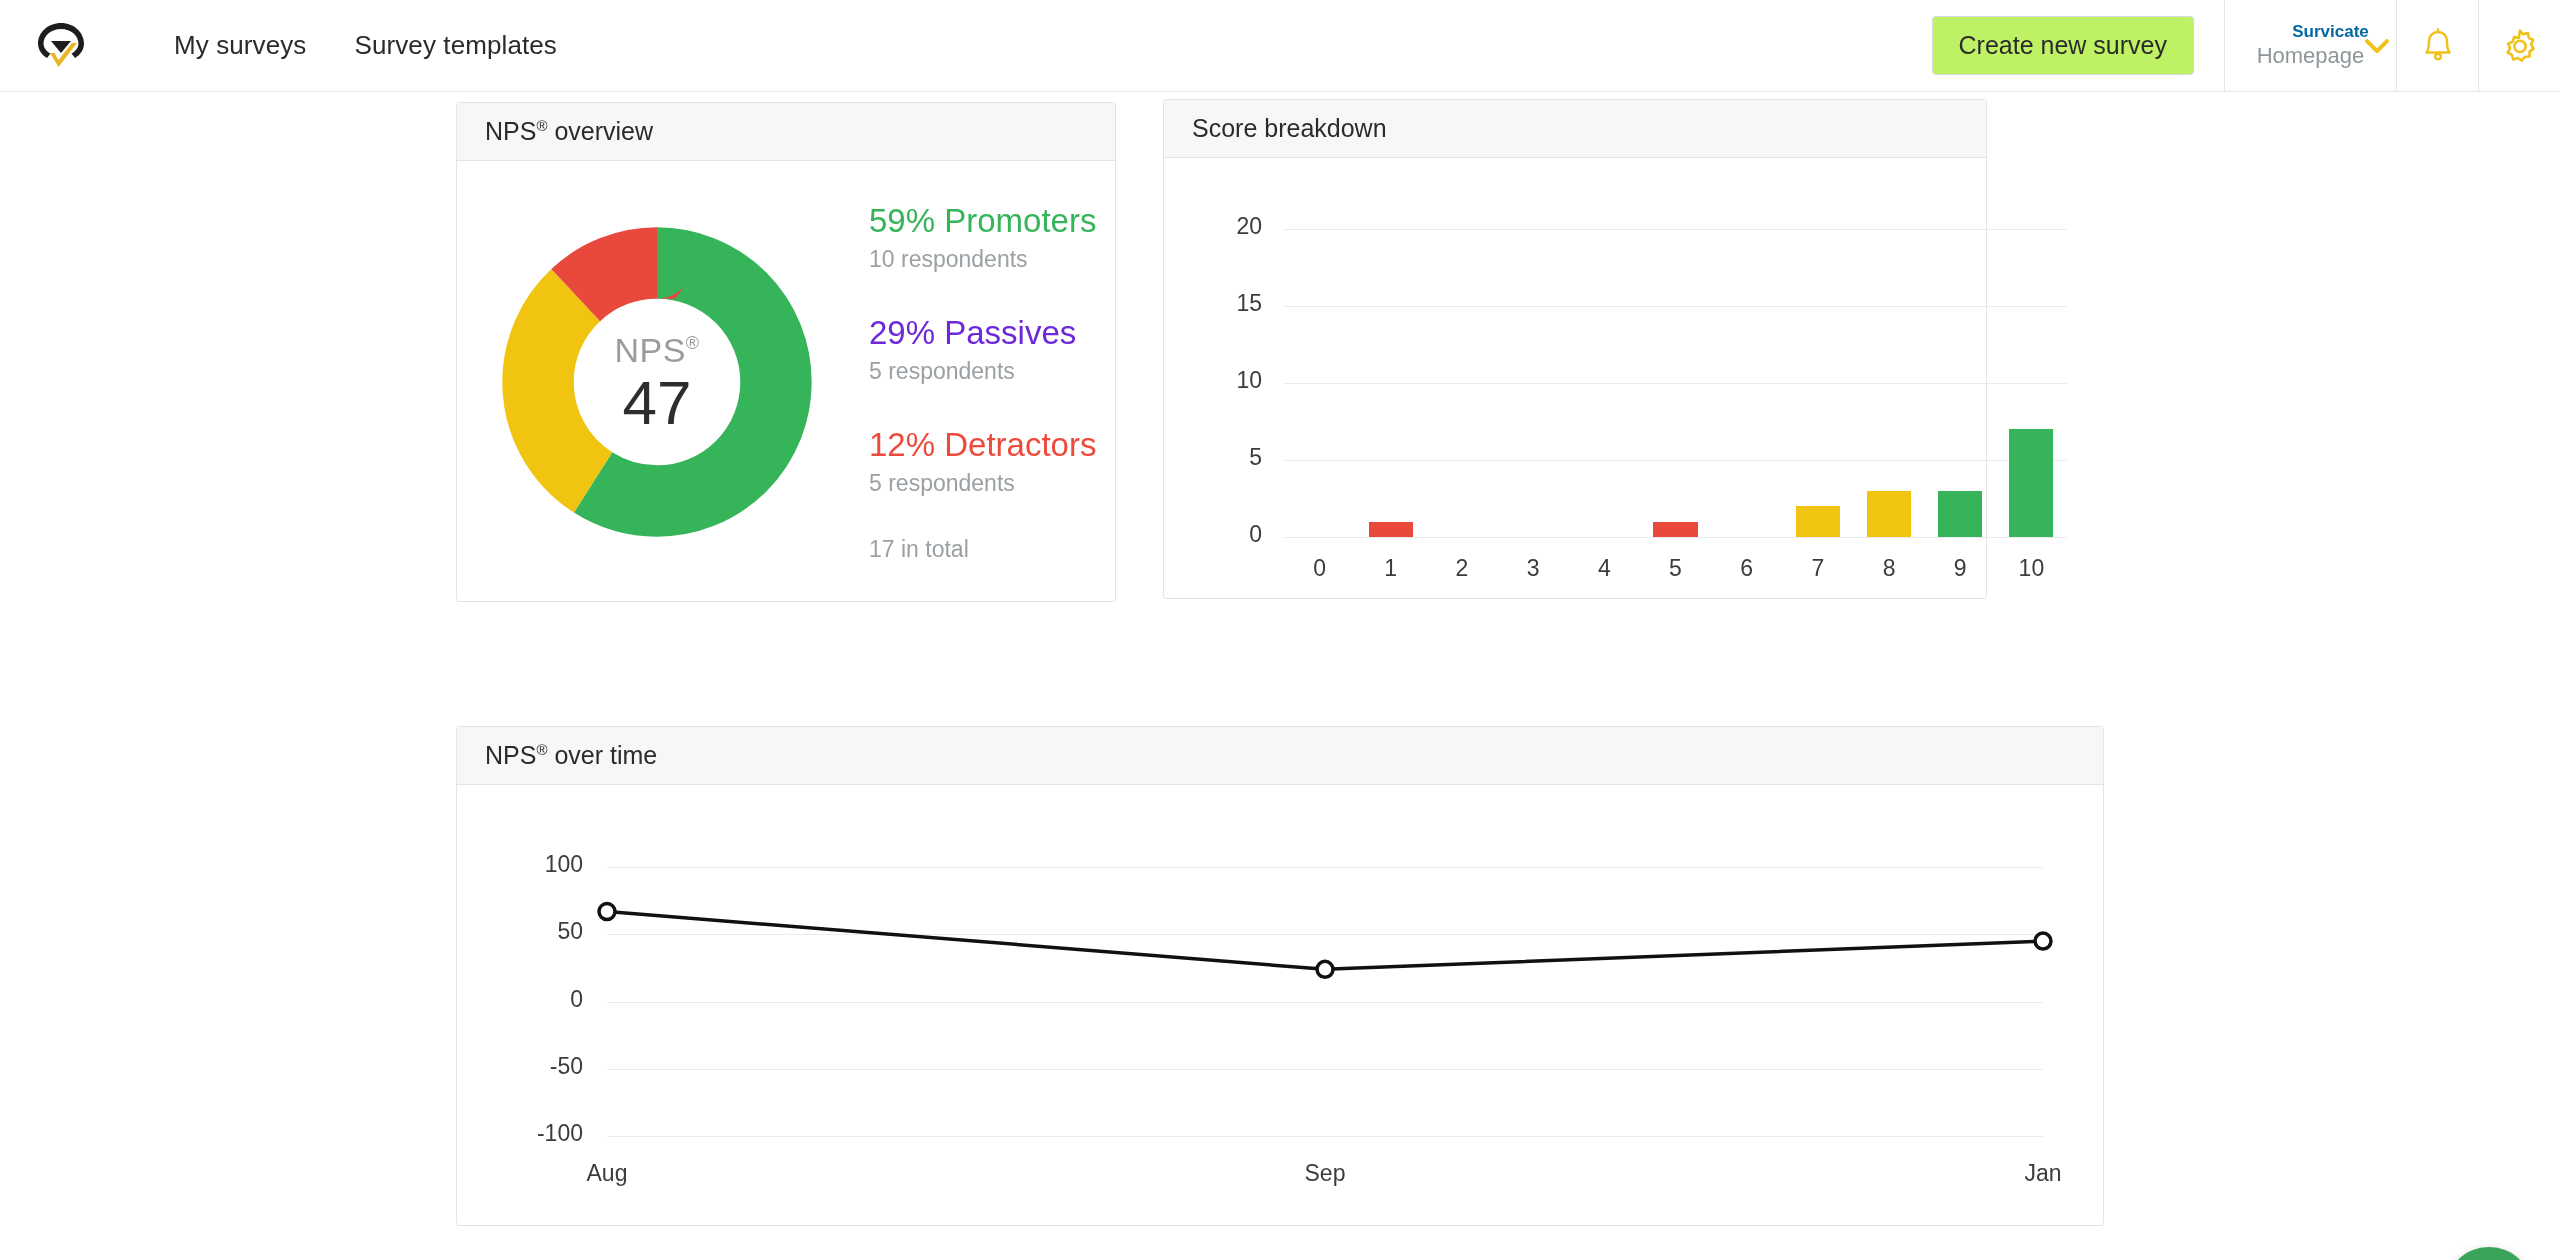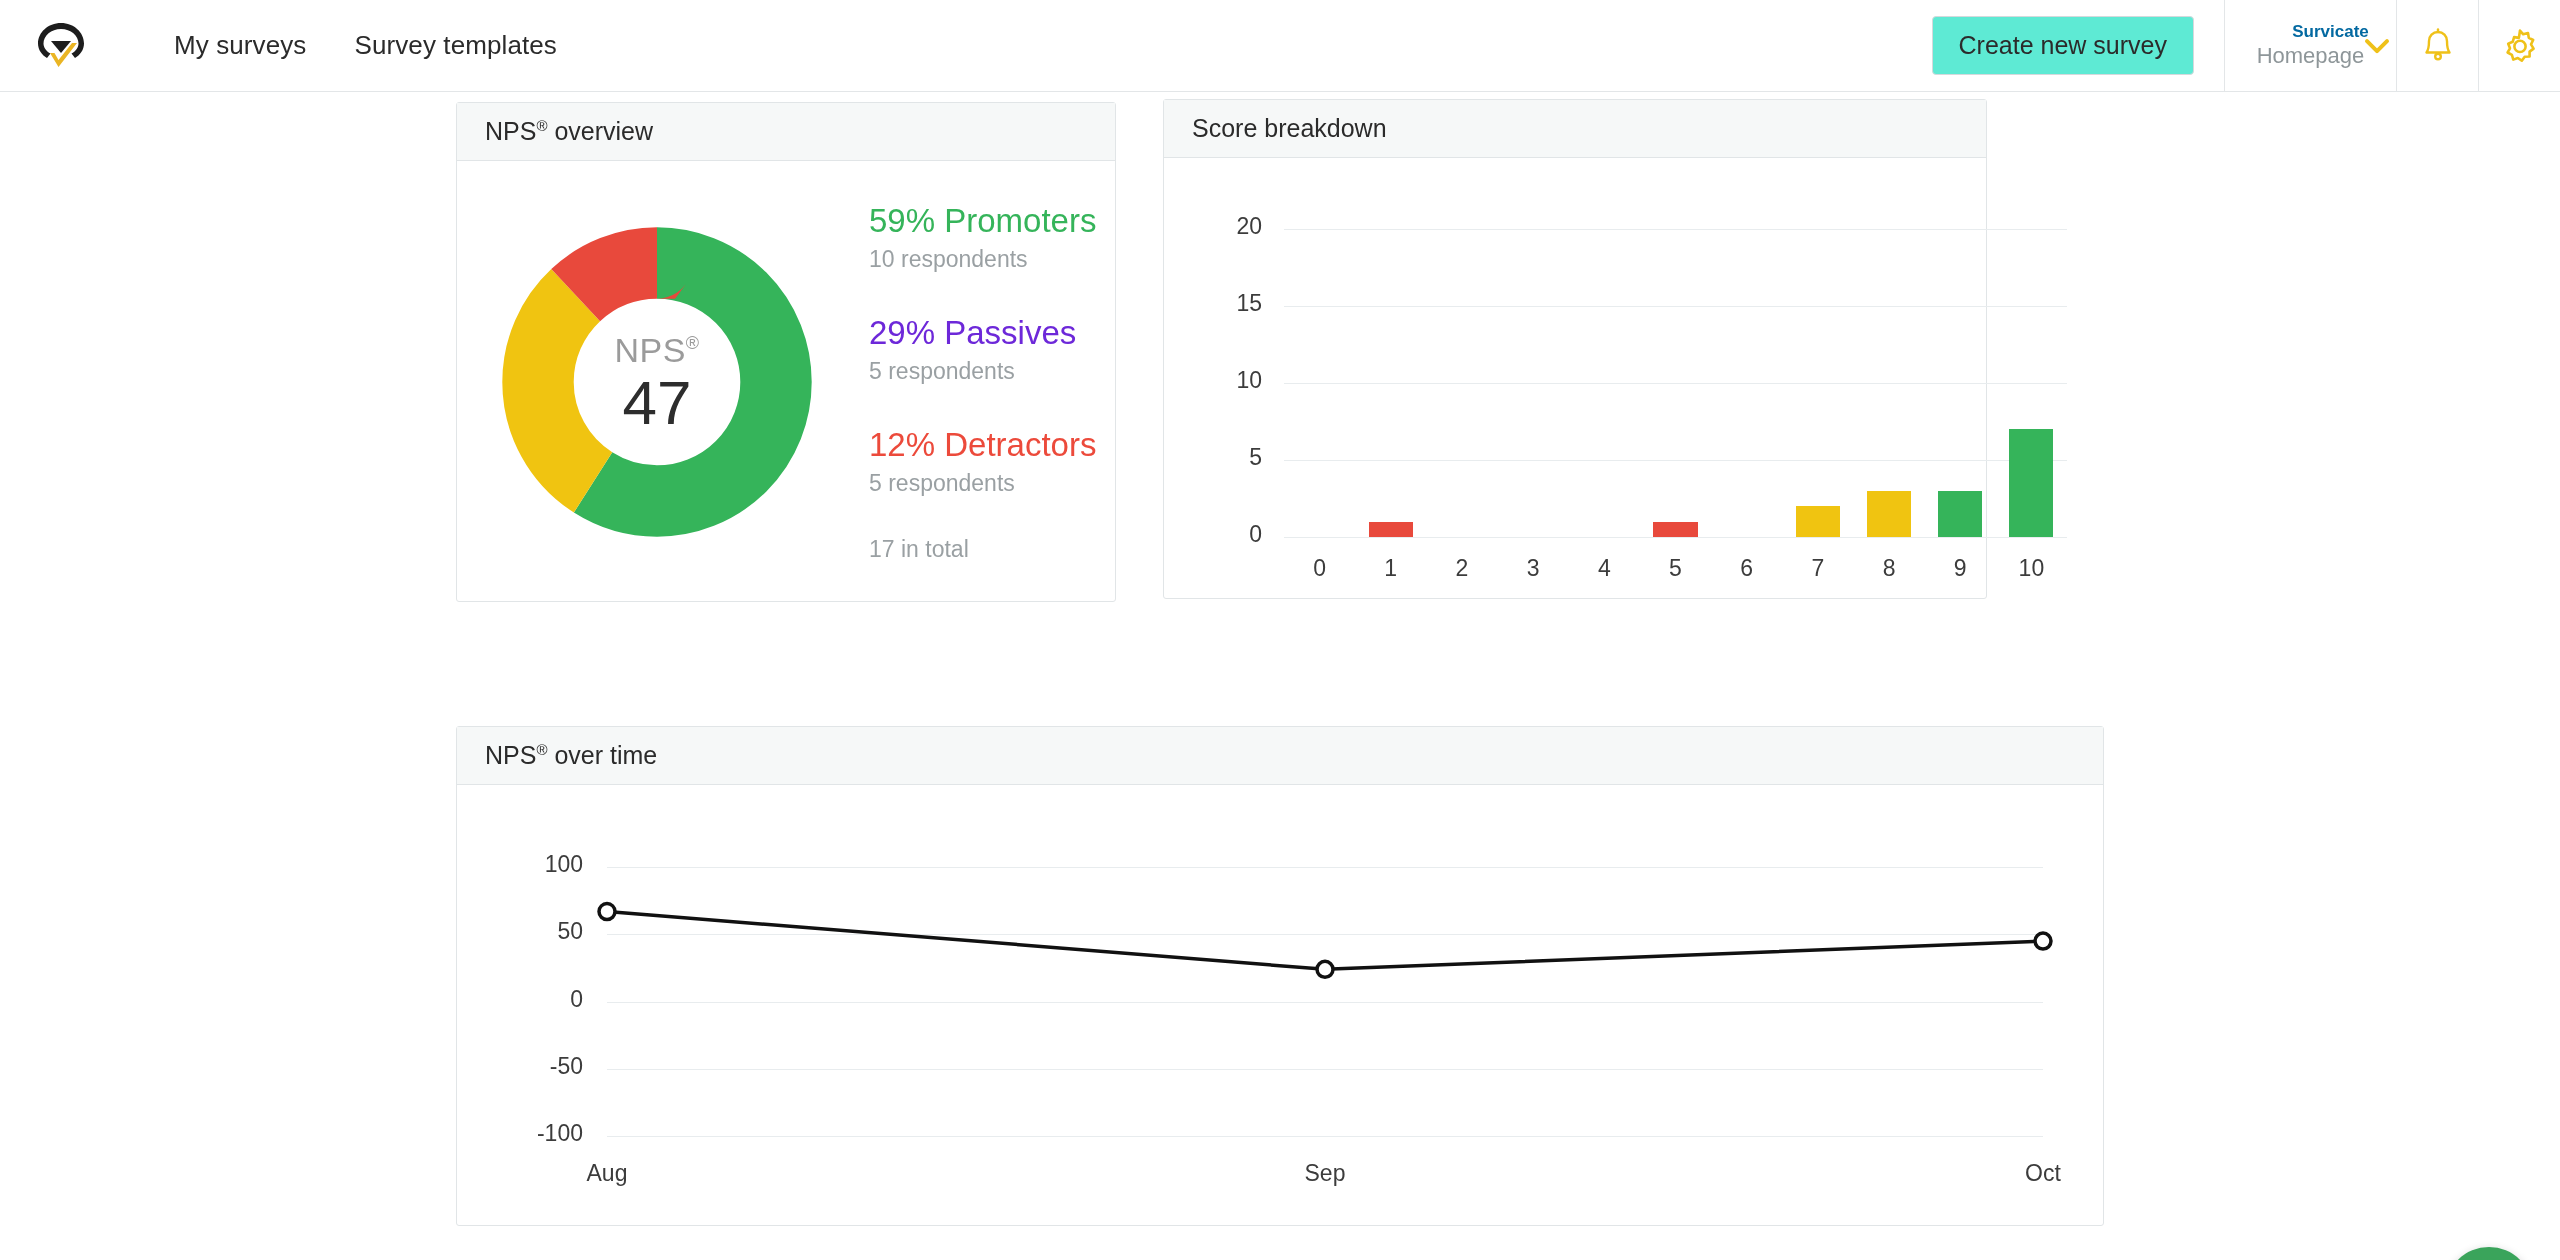--- a/index.html
+++ b/index.html
@@ -22,21 +22,21 @@
     width: 122px; display: flex; align-items: center; justify-content: center;
   }
   .nav-links { display: flex; align-items: center; gap: 48px; padding-left: 52px; }
   .nav-link {
     font-size: 26px; color: #2b2b2b; text-decoration: none;
     letter-spacing: .1px; white-space: nowrap;
   }
   .topbar-spacer { flex: 1; }
   .create-btn-wrap { display: flex; align-items: center; padding-right: 30px; }
   .create-btn {
-    border: 1px solid #d5d9dc; background: #5eead4; border-radius: 4px;
+    border: 1px solid #d5d9dc; background: #bef264; border-radius: 4px;
     font-size: 25px; color: #2b2b2b; padding: 14px 26px; cursor: pointer;
     font-family: "Liberation Sans", sans-serif; white-space: nowrap;
   }
   .acct {
     width: 172px; border-left: 1px solid #e3e6e8;
     display: flex; flex-direction: column; align-items: center; justify-content: center;
     position: relative; cursor: pointer;
   }
   .acct-name { font-size: 17px; font-weight: bold; color: #0369a1; line-height: 1.25; margin-left: 40px; }
   .acct-sub  { font-size: 22px; color: #8e9699; line-height: 1.25; }
@@ -253,21 +253,21 @@
         <div class="gridline" style="left: 150px; top: 82.1628px; width: 1436px;"></div>
         <div class="ytick" style="left: 0px; width: 126px; top: 66.1628px;">100</div>
         <svg width="1646" height="441" class="line-svg">
           <path d="M 150 126.52093023255813 L 868 184.3209302325581 L 1586 156.09302325581396" fill="none" stroke="#111111" stroke-width="3.5"></path>
           <circle cx="150" cy="126.52093023255813" r="8" fill="#ffffff" stroke="#111111" stroke-width="3.5"></circle>
           <circle cx="868" cy="184.3209302325581" r="8" fill="#ffffff" stroke="#111111" stroke-width="3.5"></circle>
           <circle cx="1586" cy="156.09302325581396" r="8" fill="#ffffff" stroke="#111111" stroke-width="3.5"></circle>
         </svg>
         <div class="xtick" style="left: 80px; width: 140px; top: 375px;">Aug</div>
         <div class="xtick" style="left: 798px; width: 140px; top: 375px;">Sep</div>
-        <div class="xtick" style="left: 1516px; width: 140px; top: 375px;">Oct</div>
+        <div class="xtick" style="left: 1516px; width: 140px; top: 375px;">Jan</div>
       </div>
   </div>
 
   <div class="intercom">
     
   </div>
 
 </div>
 
 </body></html>

